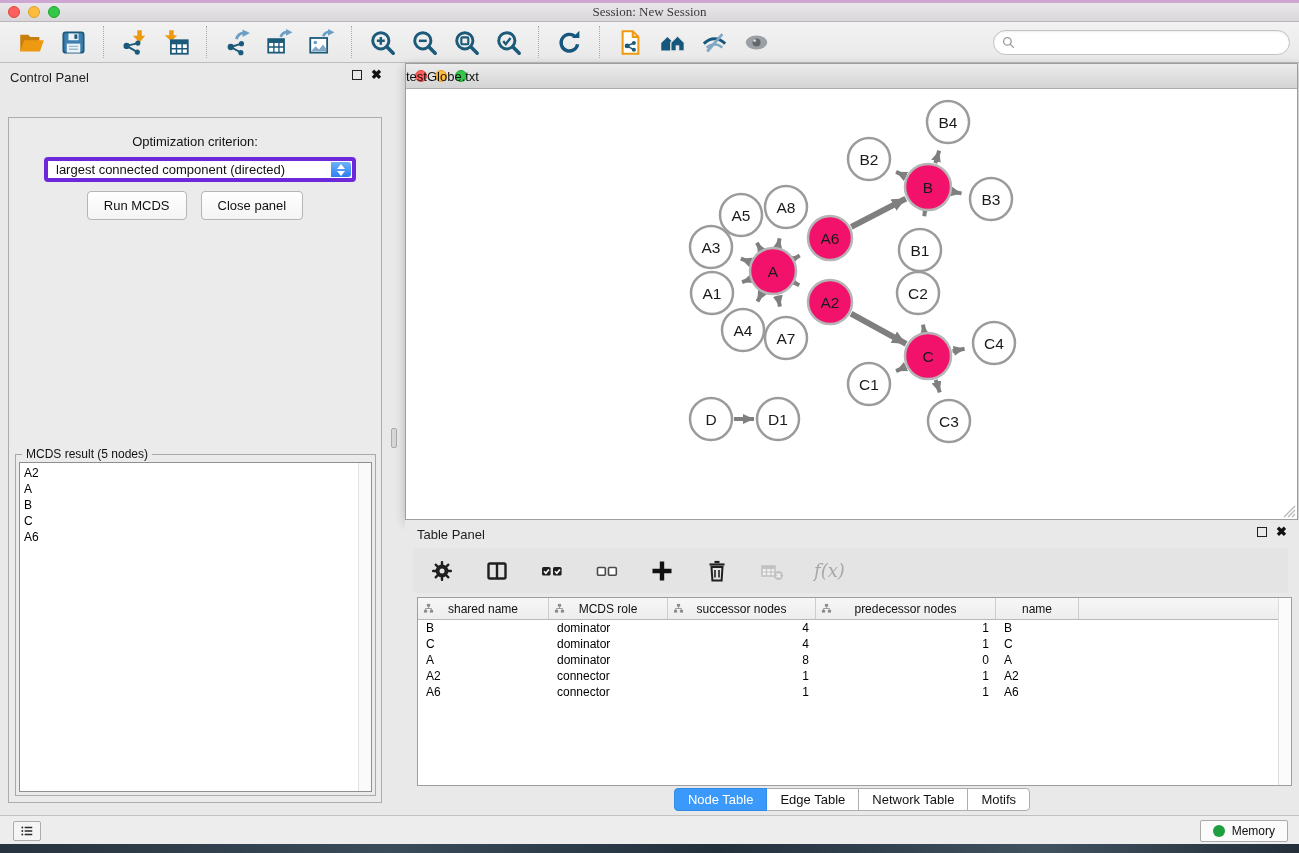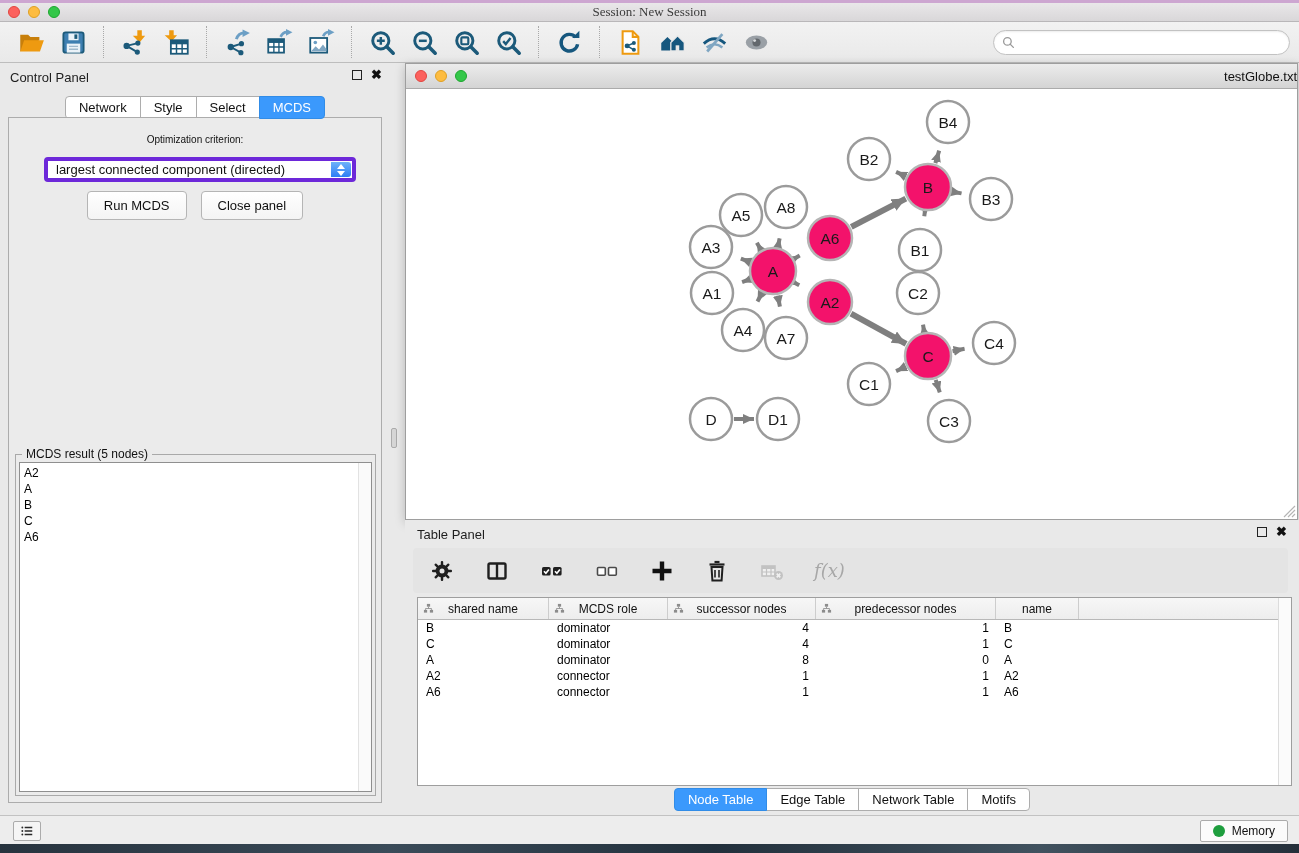--- a/index.html
+++ b/index.html
@@ -40,21 +40,21 @@
   .close-btn { font-size:13px; font-weight:bold; color:#111; line-height:10px; }
 
   .seg-tabs { display:flex; justify-content:center; }
   .seg { background:#fff; border:1px solid #ADADAD; margin-left:-1px; padding:3px 13px; font-size:13px; color:#111; position:relative; }
   .seg:first-child { border-radius:4px 0 0 4px; margin-left:0; }
   .seg:last-child { border-radius:0 4px 4px 0; }
   .seg.sel { background:#3B99FC; border-color:#318CE7; color:#fff; z-index:2; }
 
   #cp-tabs { position:absolute; left:0; right:0; top:33px; }
   #cp-box { position:absolute; left:8px; top:54px; width:374px; height:686px; background:#EBEBEB; border:1px solid #ACACAC; }
-  #opt-label { position:absolute; left:0; right:0; top:16px; text-align:center; font-size:10px; color:#111; }
+  #opt-label { position:absolute; left:0; right:0; top:16px; text-align:center; font-size:13px; color:#111; }
   #criterion { position:absolute; left:35px; top:39px; width:312px; height:25px; background:#fff; border:4px solid #6d28d9; border-radius:4px; font-size:13px; color:#111; display:flex; align-items:center; padding-left:8px; }
   #criterion .spin { position:absolute; right:1px; top:1px; bottom:1px; width:20px; border-radius:0 3px 3px 0;
     background:linear-gradient(#6FB1F9,#2E7EF5); display:flex; flex-direction:column; align-items:center; justify-content:center; gap:2px; }
   .chev-up { width:0; height:0; border-left:4px solid transparent; border-right:4px solid transparent; border-bottom:5px solid #fff; }
   .chev-dn { width:0; height:0; border-left:4px solid transparent; border-right:4px solid transparent; border-top:5px solid #fff; }
   #cp-buttons { position:absolute; left:0; right:0; top:73px; display:flex; justify-content:center; gap:14px; }
   .mac-btn { background:linear-gradient(#FFFFFF,#F4F4F4); border:1px solid #B5B5B5; border-radius:4px; height:29px; padding:0 16px; font-size:13px; color:#111; }
 
   #result-group { position:absolute; left:6px; top:336px; width:361px; height:342px; border:1px solid #A9A9A9; }
   #result-title { position:absolute; left:6px; top:-8px; background:#EBEBEB; padding:0 4px; font-size:12px; color:#111; }
@@ -63,21 +63,21 @@
   .mcds-item { line-height:16px; }
 
   .v-grip { position:absolute; left:391px; top:428px; width:6px; height:20px; background:#D6D6D6; border:1px solid #ABABAB; border-radius:2px; }
   .h-grip { position:absolute; left:845px; top:513px; width:20px; height:6px; background:#D6D6D6; border:1px solid #ABABAB; border-radius:2px; }
 
   
   #network-window { position:absolute; left:405px; top:63px; width:893px; height:457px; background:#fff;
     border:1px solid #9E9E9E; box-shadow:0 3px 10px rgba(0,0,0,.22); }
   #nw-titlebar { position:absolute; left:0; top:0; right:0; height:25px; background:linear-gradient(#ECECEC,#D4D4D4); border-bottom:1px solid #ABABAB; }
   #nw-titlebar .lights { top:6px; left:9px; }
-  #nw-title { position:absolute; left:0; right:0; top:5px; text-align:right; font-size:13px; color:#111; }
+  #nw-title { position:absolute; left:0; right:0; top:5px; text-align:left; font-size:13px; color:#111; }
   #nw-canvas { position:absolute; left:1px; top:25px; width:889px; height:429px; background:#fff; }
   #nw-grip { position:absolute; right:1px; bottom:1px; width:15px; height:15px; }
 
   
   #table-panel { position:absolute; left:405px; top:520px; width:894px; height:295px; background:#E9E9E9; }
   #tp-toolbar { position:absolute; left:8px; top:28px; width:875px; height:45px; background:#E4E4E4; border-radius:4px;
     display:flex; align-items:center; padding-left:10px; gap:17px; }
   .tp-btn { width:38px; height:38px; display:flex; align-items:center; justify-content:center; background:transparent; border:none; }
   .tp-btn svg { width:24px; height:24px; }
   .tp-btn.dis { opacity:.45; }
@@ -376,26 +376,20 @@
   </div>
 
   <div id="control-panel">
     <div class="panel-head">
       <span class="panel-title">Control Panel</span>
       <span class="win-btns">
         <span class="float-btn"></span>
         <span class="close-btn">✖</span>
       </span>
     </div>
-    <div id="cp-tabs" class="seg-tabs">
-        <span class="seg">Network</span>
-        <span class="seg">Style</span>
-        <span class="seg">Select</span>
-        <span class="seg sel">MCDS</span>
-      </div>
     <div id="cp-box">
       <div id="opt-label">Optimization criterion:</div>
       <div id="criterion">
         <span>largest connected component (directed)</span>
         <span class="spin">
             <span class="chev-up"></span>
             <span class="chev-dn"></span>
           </span>
       </div>
       <div id="cp-buttons">

